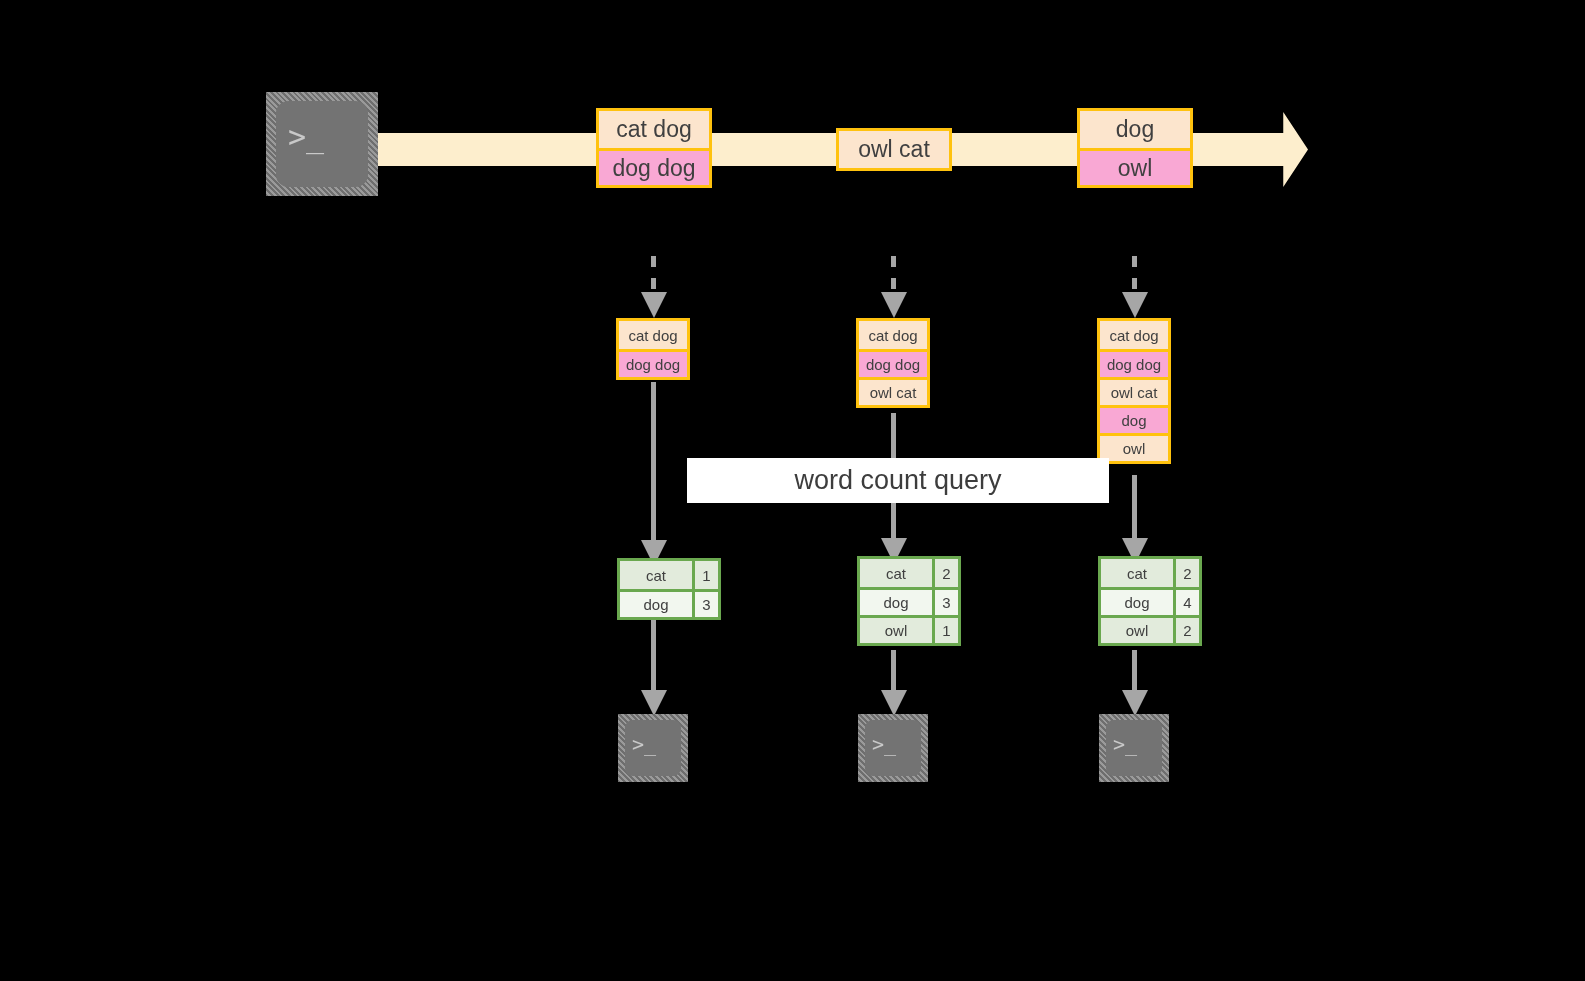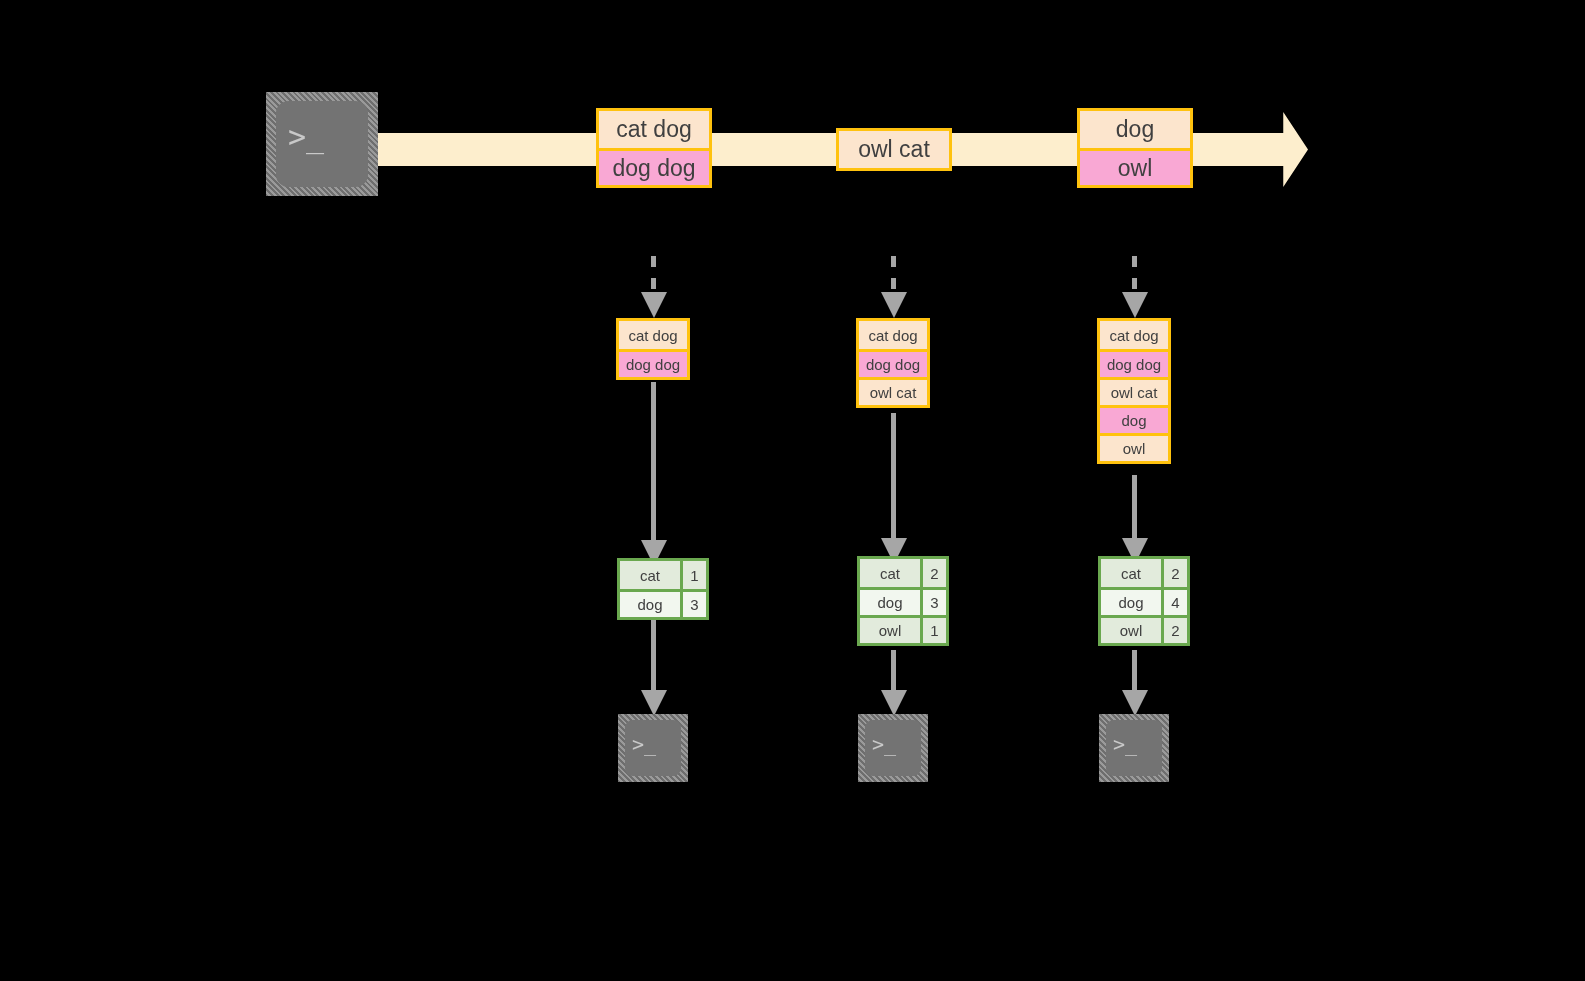--- a/index.html
+++ b/index.html
@@ -106,21 +106,21 @@
   .gtable .grow.dark  .gc { background: #e2ebdc; }
   .gtable .grow.light .gc { background: #f2f7ef; }
   .gtable .gc {
     display: flex;
     align-items: center;
     justify-content: center;
     font-size: 15px;
     color: #404040;
     white-space: nowrap;
   }
-  .gtable .gc.word  { width: 60px; }
+  .gtable .gc.word  { width: 72px; }
   .gtable .gc.count { width: 26px; border-left: 3px solid #6aa84f; }
 
   
   .vline {
     position: absolute;
     width: 5px;
     background: #a6a6a6;
   }
   .vline.dashed {
     background: none;
@@ -276,14 +276,17 @@
   </div>
 
   <div class="vline" style="left:1132px; top:650px; height:55px;"></div>
   <div class="vhead" style="left:1122px; top:690px;"></div>
 
   <div class="terminal small" style="left:1099px; top:714px;">
     <div class="screen"></div>
     <div class="glyph">&gt;_</div>
   </div>
 
+  <div class="banner">
+    <span class="label">word count query</span>
+  </div>
 
 </div>
 
 </body></html>

